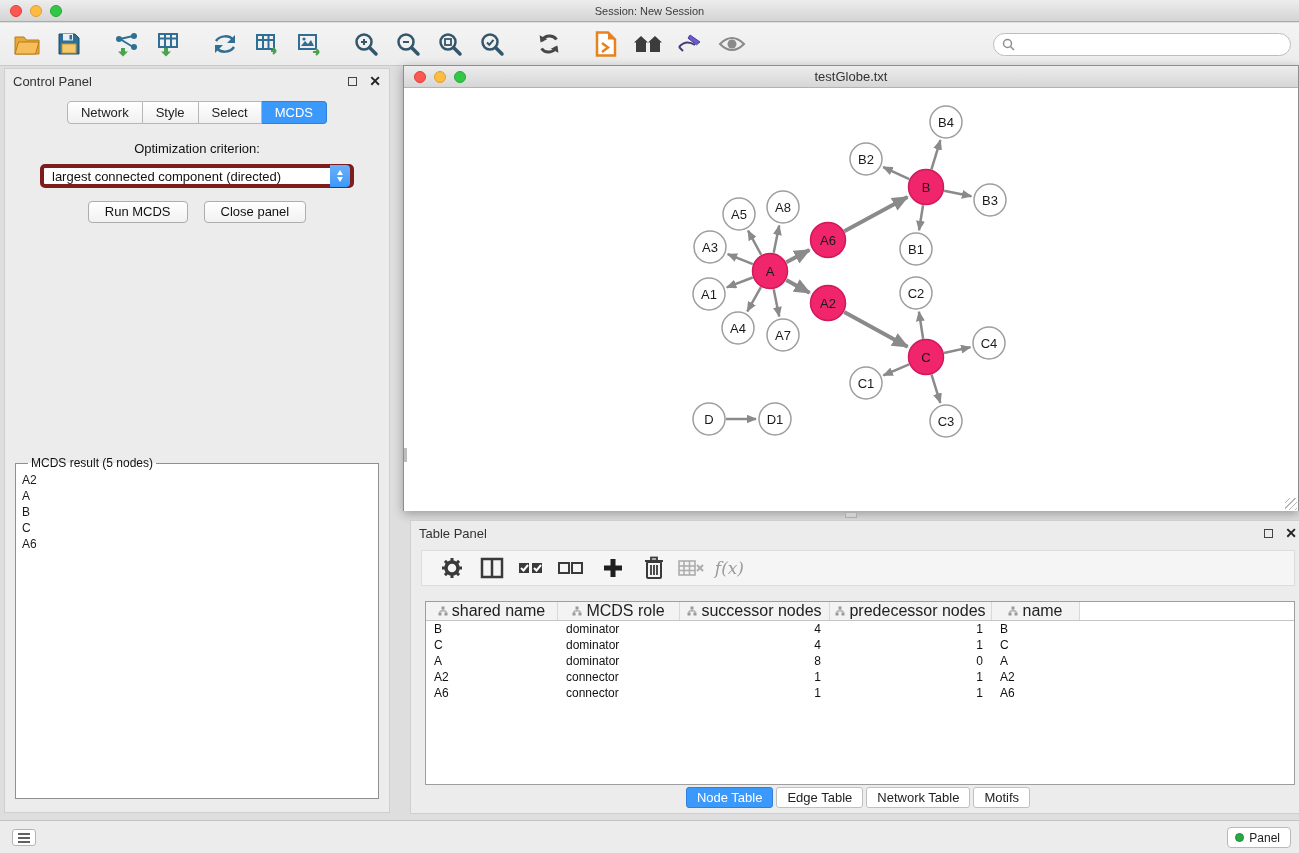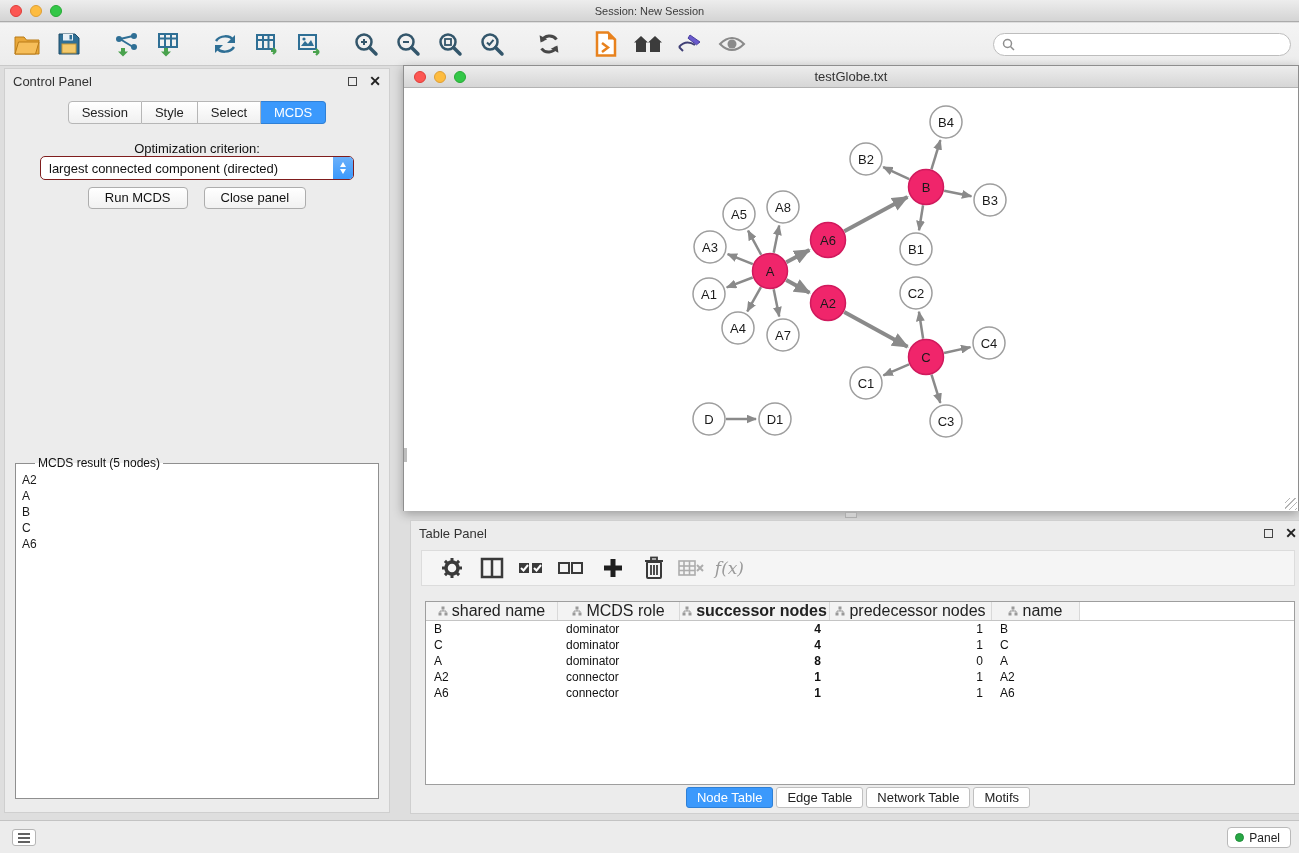--- a/index.html
+++ b/index.html
@@ -54,41 +54,41 @@
   .seg-tabs { display:flex; justify-content:center; margin-top:8px; }
   .seg {
     height:23px; line-height:21px; padding:0 13px; font-size:13px; color:#222;
     background:linear-gradient(#FFFFFF,#F0F0F0); border:1px solid #B6B6B6; border-left:none;
   }
   .seg:first-child { border-left:1px solid #B6B6B6; border-radius:4px 0 0 4px; }
   .seg:last-child { border-radius:0 4px 4px 0; }
   .seg.active { background:var(--accent,#3B99FC); color:#FFF; border-color:#2F80D6; }
   .opt-label { margin-top:17px; text-align:center; font-size:13px; color:#111; }
   .dd {
-    margin:0 auto 0 auto; width:314px; height:24px; background:#FFF;
-    border:1px solid #7f1d1d; border-radius:5px; display:flex; align-items:center;
+    margin:8px auto 0 auto; width:314px; height:24px; background:#FFF;
+    border:4px solid #7f1d1d; border-radius:5px; display:flex; align-items:center;
   }
   .dd-text { flex:1; font-size:13px; color:#111; padding-left:8px; white-space:nowrap; overflow:hidden; }
   .dd-stepper {
     width:20px; height:22px; border-radius:0 4px 4px 0;
     background:linear-gradient(#6BB0FA,var(--accent,#3B99FC));
     display:flex; flex-direction:column; align-items:center; justify-content:center; gap:2px;
   }
   .dd-stepper .up   { width:0; height:0; border-left:3.5px solid transparent; border-right:3.5px solid transparent; border-bottom:5px solid #FFF; }
   .dd-stepper .down { width:0; height:0; border-left:3.5px solid transparent; border-right:3.5px solid transparent; border-top:5px solid #FFF; }
-  .cp-buttons { margin-top:7px; display:flex; justify-content:center; gap:16px; }
+  .cp-buttons { margin-top:13px; display:flex; justify-content:center; gap:16px; }
   .btn {
     height:22px; line-height:20px; padding:0 16px; font-size:13px; color:#111;
     background:linear-gradient(#FFFFFF,#F1F1F1); border:1px solid #ADADAD; border-radius:4px;
   }
   .result-box {
     position:absolute; left:10px; right:10px; top:387px; bottom:13px;
     background:#FFF; border:1px solid #8F8F8F; padding:2px 4px;
   }
-  .result-box legend { font-size:12px; color:#111; padding:0 3px; margin-left:15px; }
+  .result-box legend { font-size:12px; color:#111; padding:0 3px; margin-left:8px; }
   .ritem { font-size:12px; line-height:16px; color:#1A1A1A; padding-left:2px; }
   
   .network-window {
     position:absolute; left:403px; top:65px; width:896px; height:446px;
     background:#b91c1c; border:1px solid #8E8E8E; box-shadow:0 3px 10px rgba(0,0,0,0.30);
   }
   .net-titlebar {
     position:relative; height:22px; background:linear-gradient(#EDEDED,#D6D6D6);
     border-bottom:1px solid #B3B3B3;
   }
@@ -118,21 +118,21 @@
   .fx { font-family:"DejaVu Serif", serif; font-style:italic; font-size:17px; color:#9A9A9A; }
   .table-wrap {
     position:absolute; left:14px; right:10px; top:80px; bottom:28px;
     background:#FFF; border:1px solid #9E9E9E; overflow:hidden;
   }
   .thead { display:flex; height:19px; background:#F3F3F3; border-bottom:1px solid #C4C4C4; }
   .th { display:flex; align-items:center; justify-content:center; gap:4px;
         border-right:1px solid #D9D9D9; font-size:16px; color:#222; }
   .th.filler { flex:1; background:#FFF; border-right:none; }
   .hico { display:flex; align-items:center; }
-  .col0 { width:132px; } .col1 { width:122px; } .col2 { width:150px;font-weight:bold; }
+  .col0 { width:132px; } .col1 { width:122px; } .col2 { width:150px; }
   .col3 { width:162px; } .col4 { width:88px; }
   .tr { display:flex; height:16px; align-items:center; font-size:12px; color:#111; }
   .td { padding:0 8px; border-right:1px solid transparent; white-space:nowrap; overflow:hidden; }
   .td.num { text-align:right; }
   .tp-tabs { position:absolute; bottom:5px; left:0; right:0; display:flex; justify-content:center; gap:3px; }
   .ttab { font-size:13px; padding:2px 10px; border-radius:3px; background:#FFF;
           border:1px solid #C0C0C0; color:#222; }
   .ttab.active { background:var(--accent,#3B99FC); border-color:#2F80D6; color:#FFF; }
   
   .statusbar {
@@ -305,21 +305,21 @@
   </div>
 
   <div class="control-panel">
     <div class="panel-header">
       <span>Control Panel</span>
       <span class="spacer"></span>
       <span class="float-box"></span>
       <span class="close-x">✕</span>
     </div>
     <div class="seg-tabs">
-        <div class="seg">Session</div>
+        <div class="seg">Network</div>
         <div class="seg">Style</div>
         <div class="seg">Select</div>
         <div class="seg active">MCDS</div>
       </div>
     <div class="opt-label">Optimization criterion:</div>
     <div class="dd">
       <span class="dd-text">largest connected component (directed)</span>
       <span class="dd-stepper">
           <i class="up"></i>
           <i class="down"></i>

